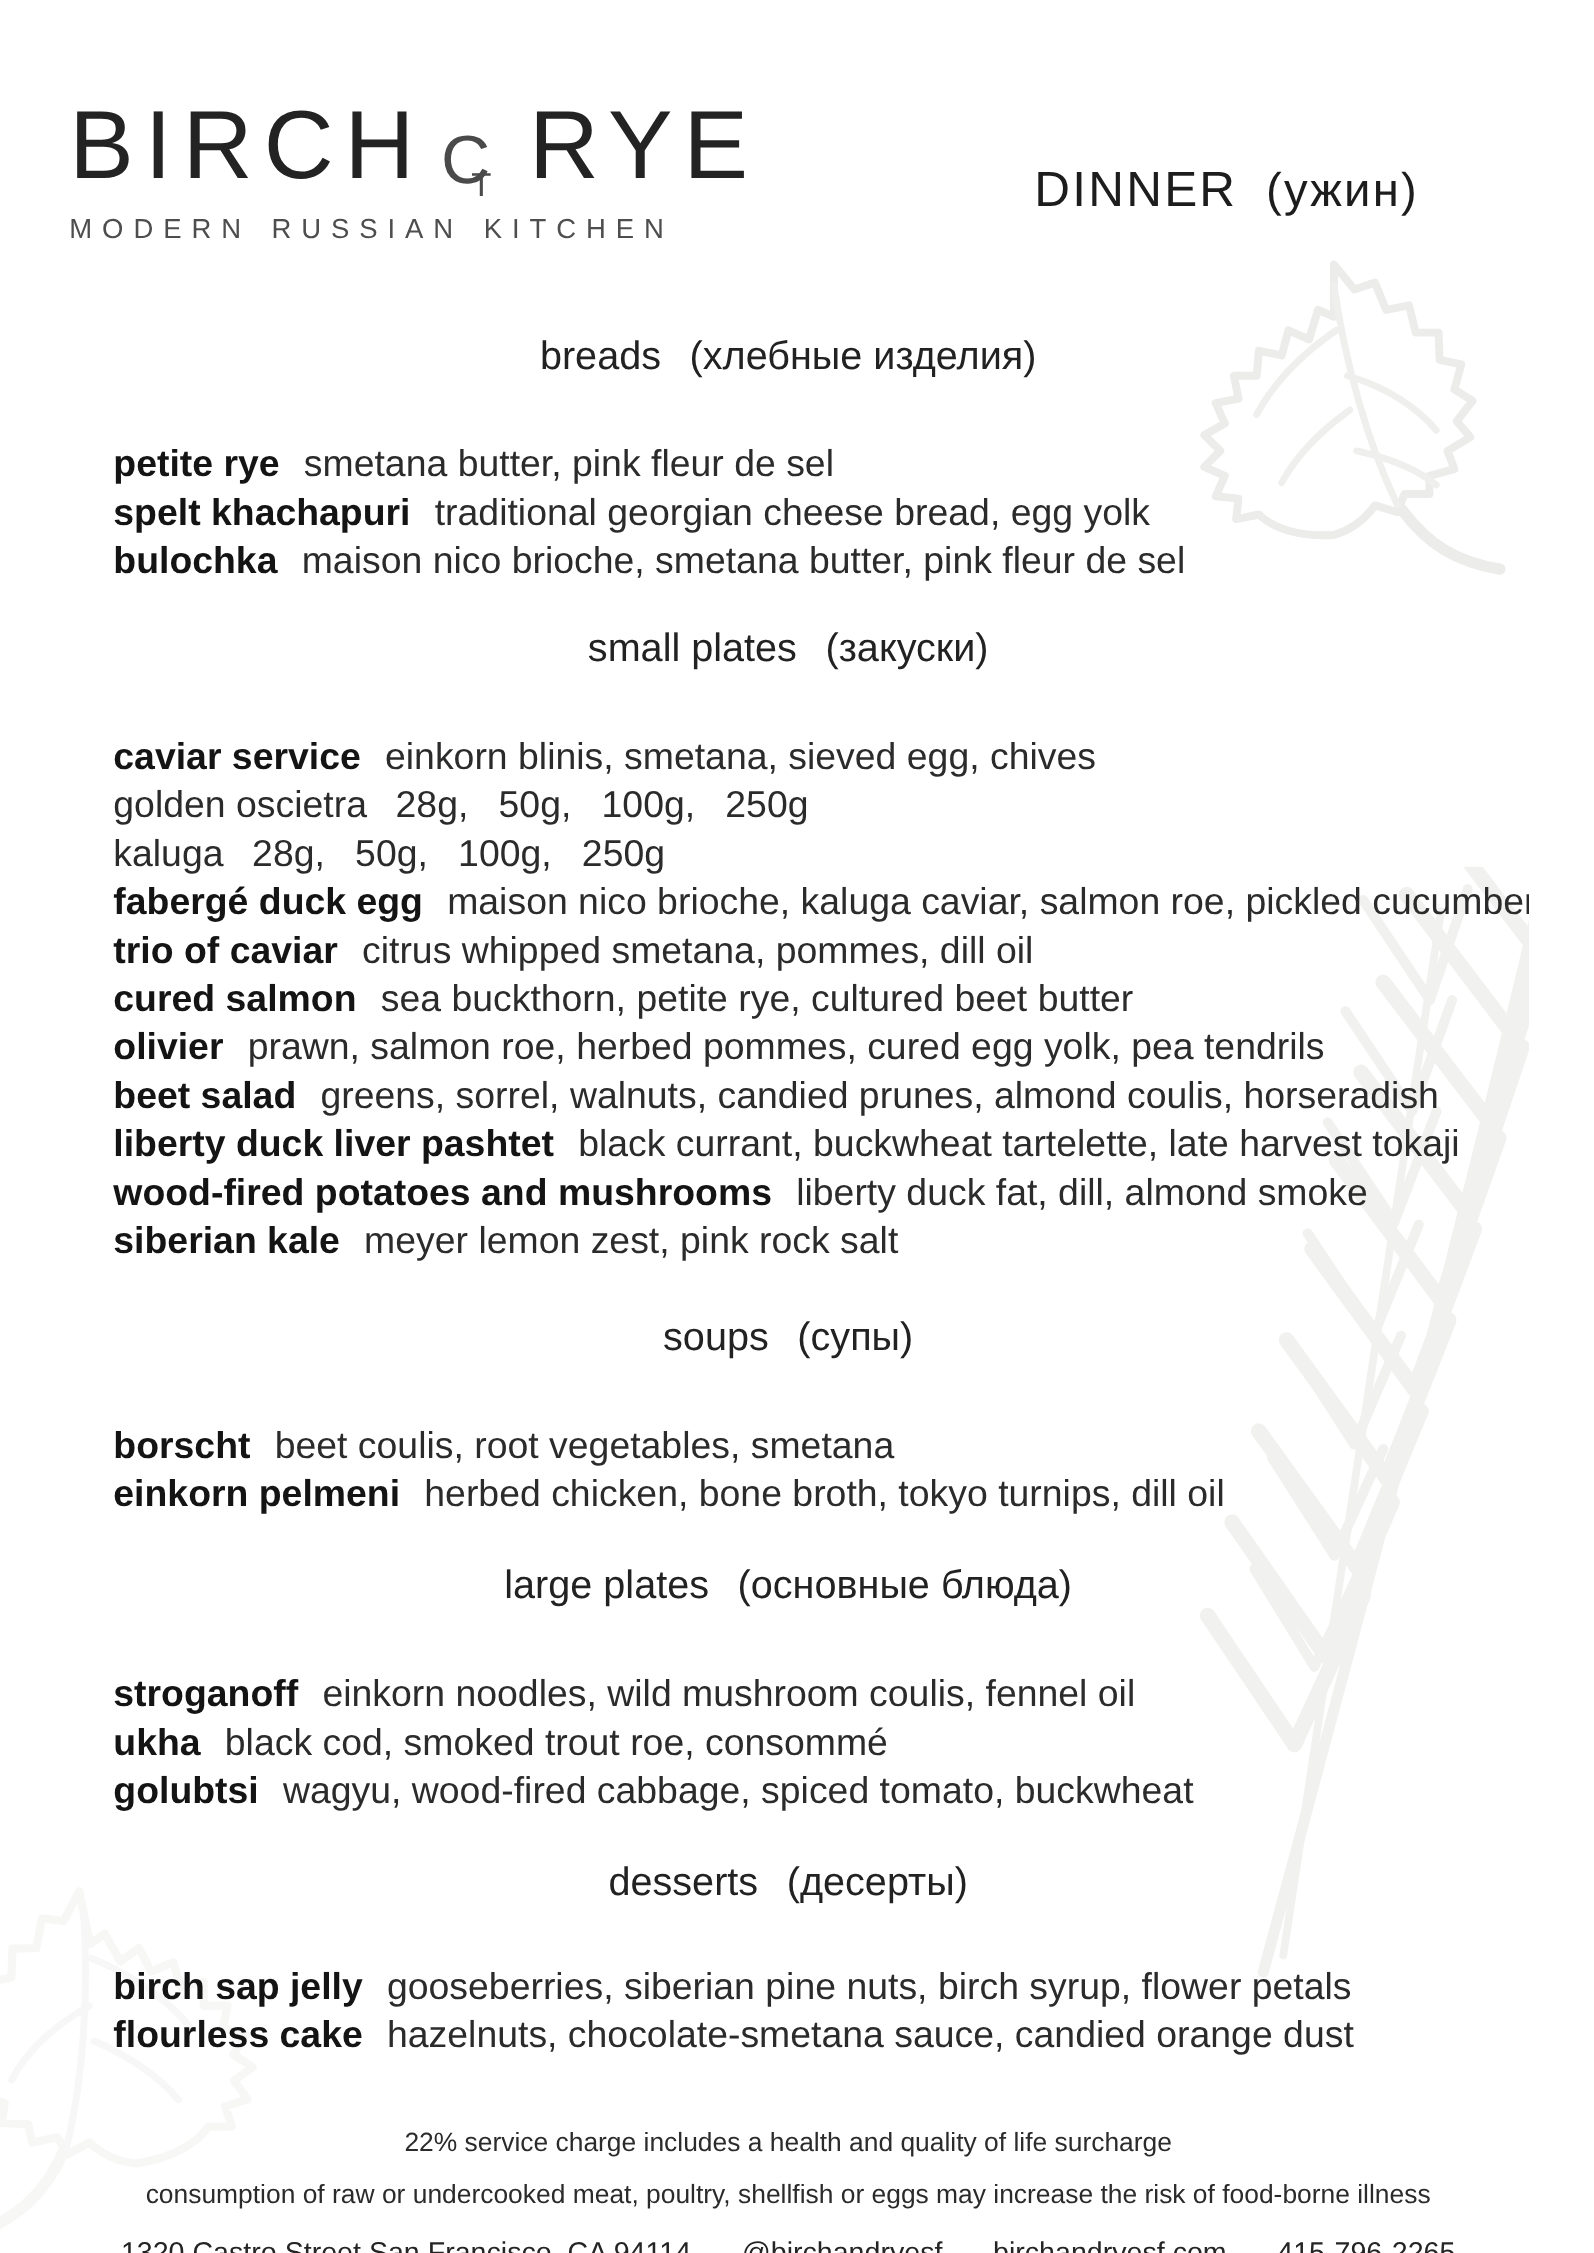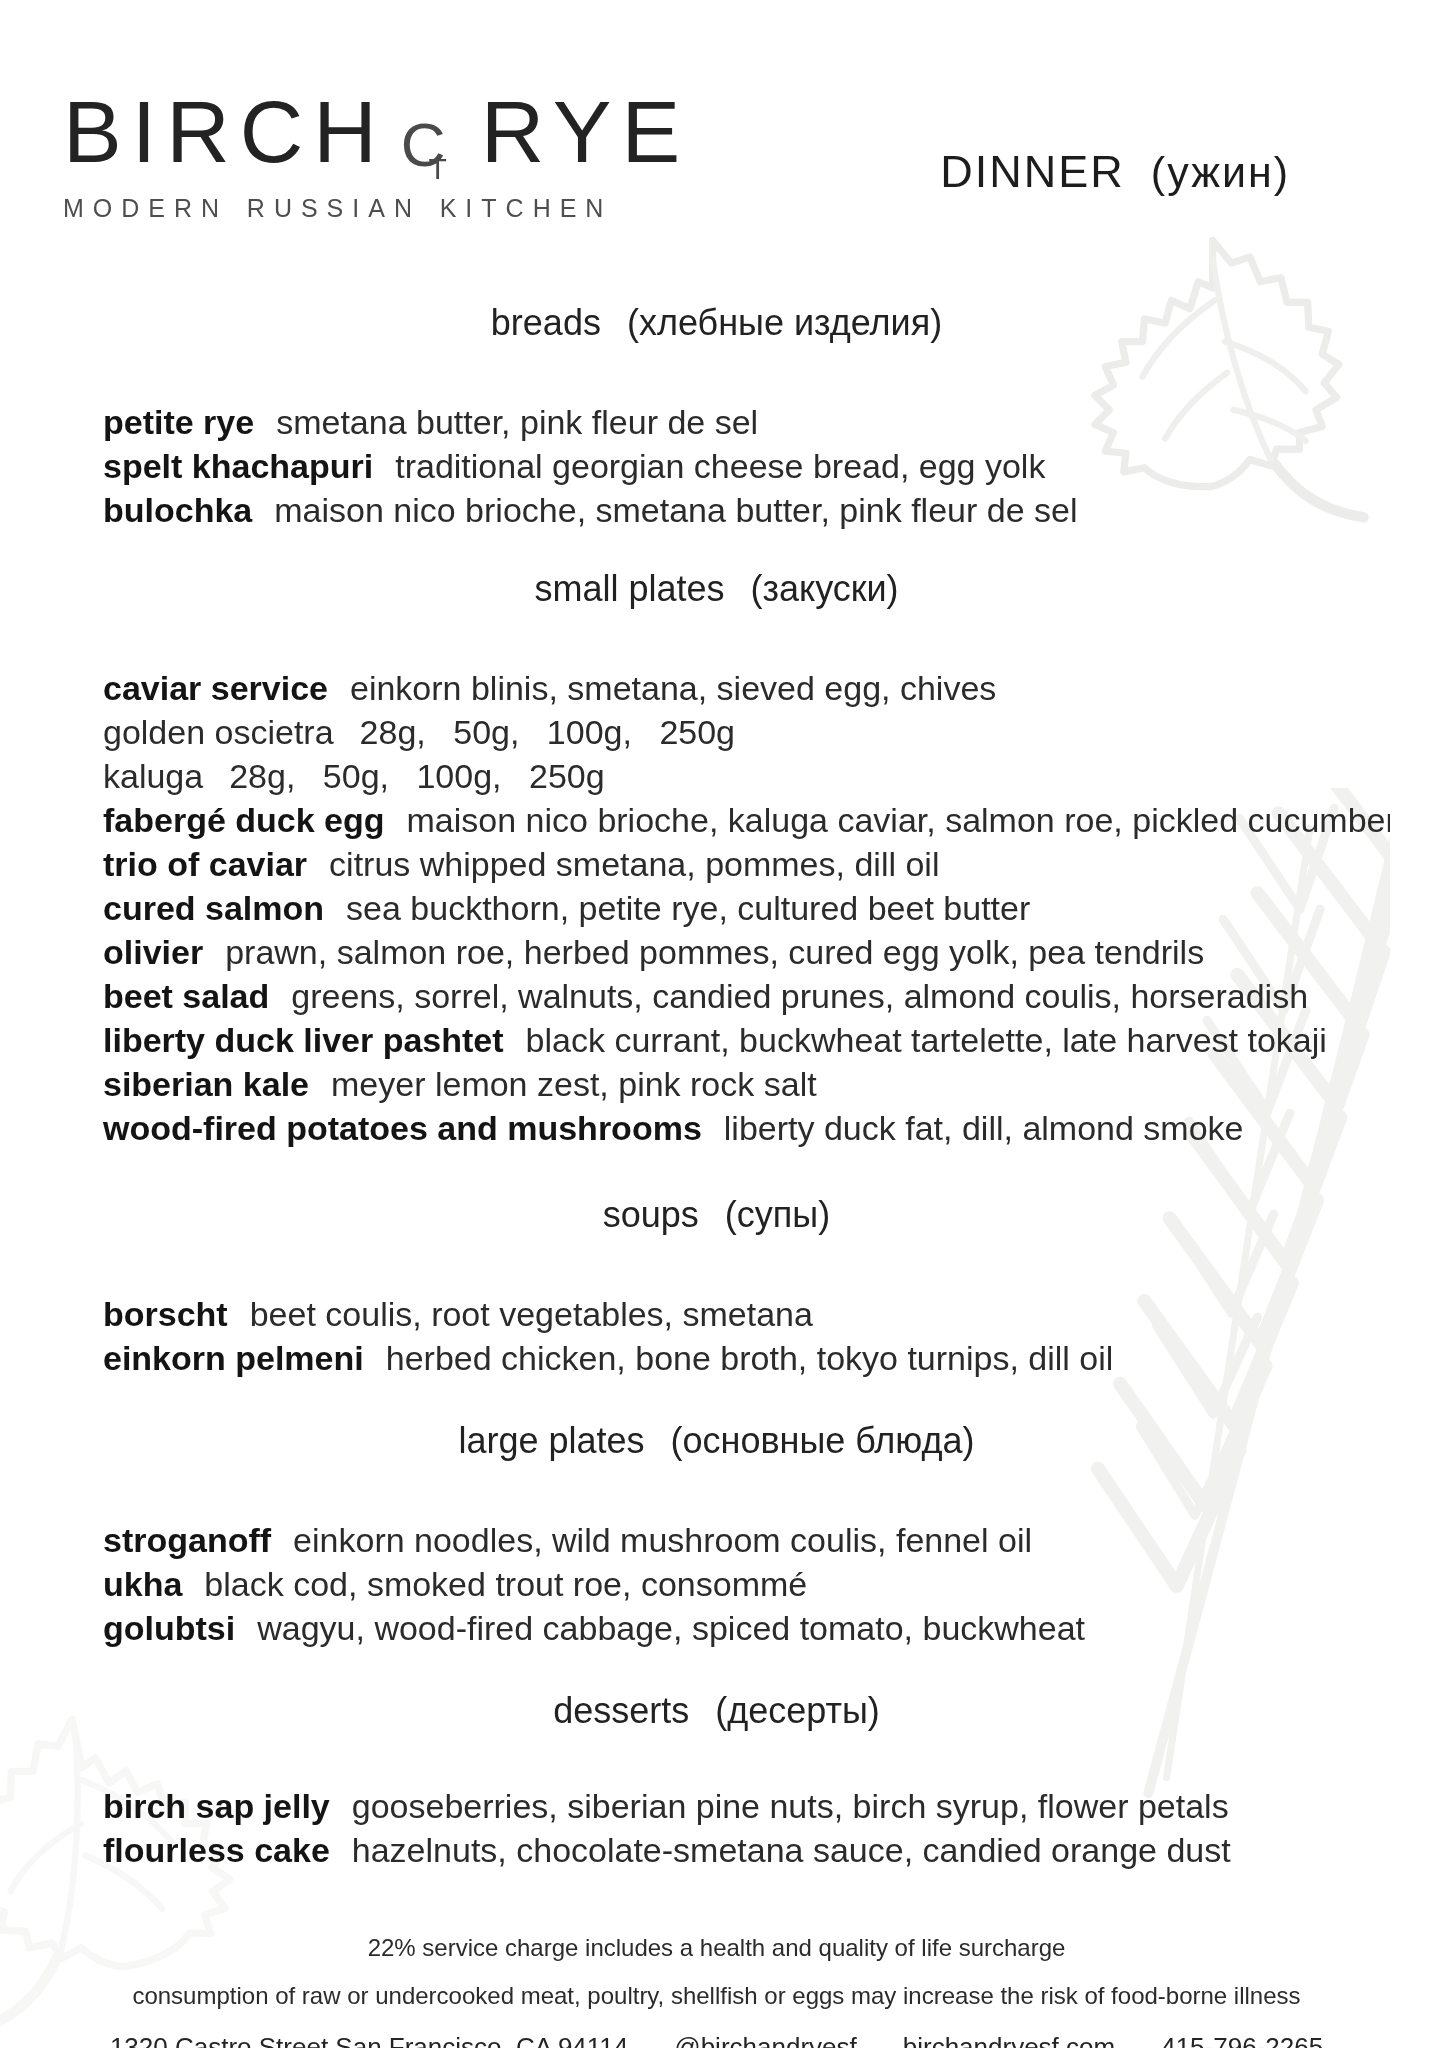--- a/index.html
+++ b/index.html
@@ -166,22 +166,22 @@
         <div class="items">
           <div class="item"><span class="item-name">caviar service</span><span class="item-desc">einkorn blinis, smetana, sieved egg, chives</span></div>
           <div class="item item--sizes"><span class="item-name">golden oscietra</span><span class="item-desc">28g,  50g,  100g,  250g</span></div>
           <div class="item item--sizes"><span class="item-name">kaluga</span><span class="item-desc">28g,  50g,  100g,  250g</span></div>
           <div class="item"><span class="item-name">fabergé duck egg</span><span class="item-desc">maison nico brioche, kaluga caviar, salmon roe, pickled cucumber</span></div>
           <div class="item"><span class="item-name">trio of caviar</span><span class="item-desc">citrus whipped smetana, pommes, dill oil</span></div>
           <div class="item"><span class="item-name">cured salmon</span><span class="item-desc">sea buckthorn, petite rye, cultured beet butter</span></div>
           <div class="item"><span class="item-name">olivier</span><span class="item-desc">prawn, salmon roe, herbed pommes, cured egg yolk, pea tendrils</span></div>
           <div class="item"><span class="item-name">beet salad</span><span class="item-desc">greens, sorrel, walnuts, candied prunes, almond coulis, horseradish</span></div>
           <div class="item"><span class="item-name">liberty duck liver pashtet</span><span class="item-desc">black currant, buckwheat tartelette, late harvest tokaji</span></div>
+          <div class="item"><span class="item-name">wood-fired potatoes and mushrooms</span><span class="item-desc">liberty duck fat, dill, almond smoke</span></div>
           <div class="item"><span class="item-name">siberian kale</span><span class="item-desc">meyer lemon zest, pink rock salt</span></div>
-          <div class="item"><span class="item-name">wood-fired potatoes and mushrooms</span><span class="item-desc">liberty duck fat, dill, almond smoke</span></div>
         </div>
       </div>
 
       <div class="section sec-soups">
         <h2 class="section-title">
           <span>soups</span><span class="ru">(супы)</span>
         </h2>
         <div class="items">
           <div class="item"><span class="item-name">borscht</span><span class="item-desc">beet coulis, root vegetables, smetana</span></div>
           <div class="item"><span class="item-name">einkorn pelmeni</span><span class="item-desc">herbed chicken, bone broth, tokyo turnips, dill oil</span></div>

